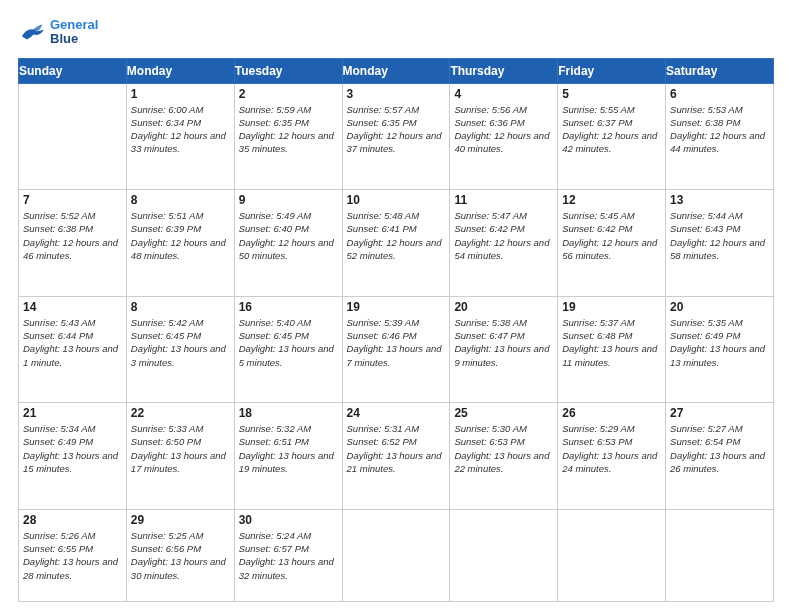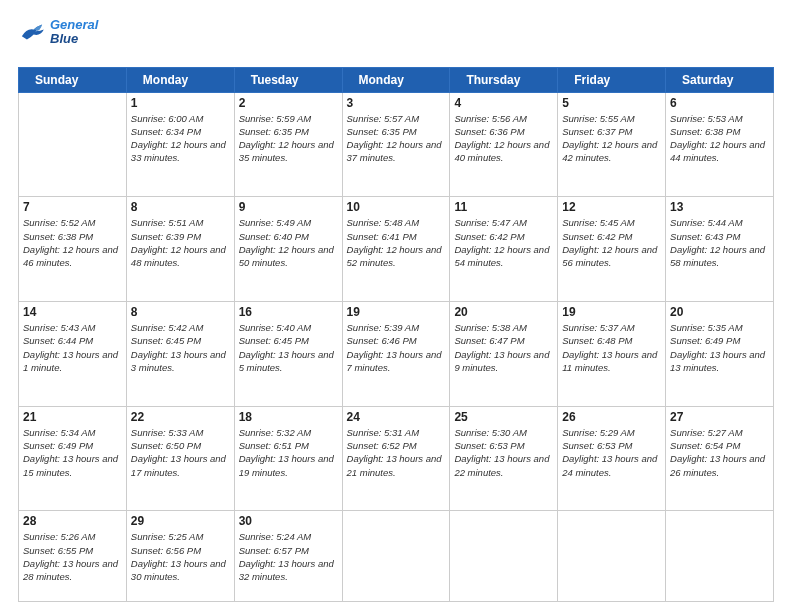--- a/index.html
+++ b/index.html
@@ -14,22 +14,21 @@
       width: 792px;
       height: 612px;
       padding: 18px 18px 10px 18px;
       display: flex;
       flex-direction: column;
     }
     .header {
       display: flex;
       justify-content: space-between;
       align-items: flex-start;
-      margin-bottom: 20px;
-      font-style: italic;
+      margin-bottom: 11px;
     }
     .logo {
       display: flex;
       align-items: center;
       gap: 4px;
     }
     .logo-text {
       font-size: 13px;
       font-weight: bold;
       color: #1a4a8a;
@@ -60,21 +59,21 @@
       border: 1px solid #ccc;
       border-collapse: collapse;
       width: 100%;
       table-layout: fixed;
     }
     .calendar thead tr th {
       background: #2060b0;
       color: #fff;
       font-size: 12px;
       font-weight: bold;
-      padding: 5px 16px;
+      padding: 5px 0;
       text-align: left;
       border: 1px solid #3070c0;
     }
     .calendar tbody tr td {
       border: 1px solid #ccc;
       vertical-align: top;
       padding: 3px 4px;
       font-size: 10px;
       color: #333;
       height: 88px;

